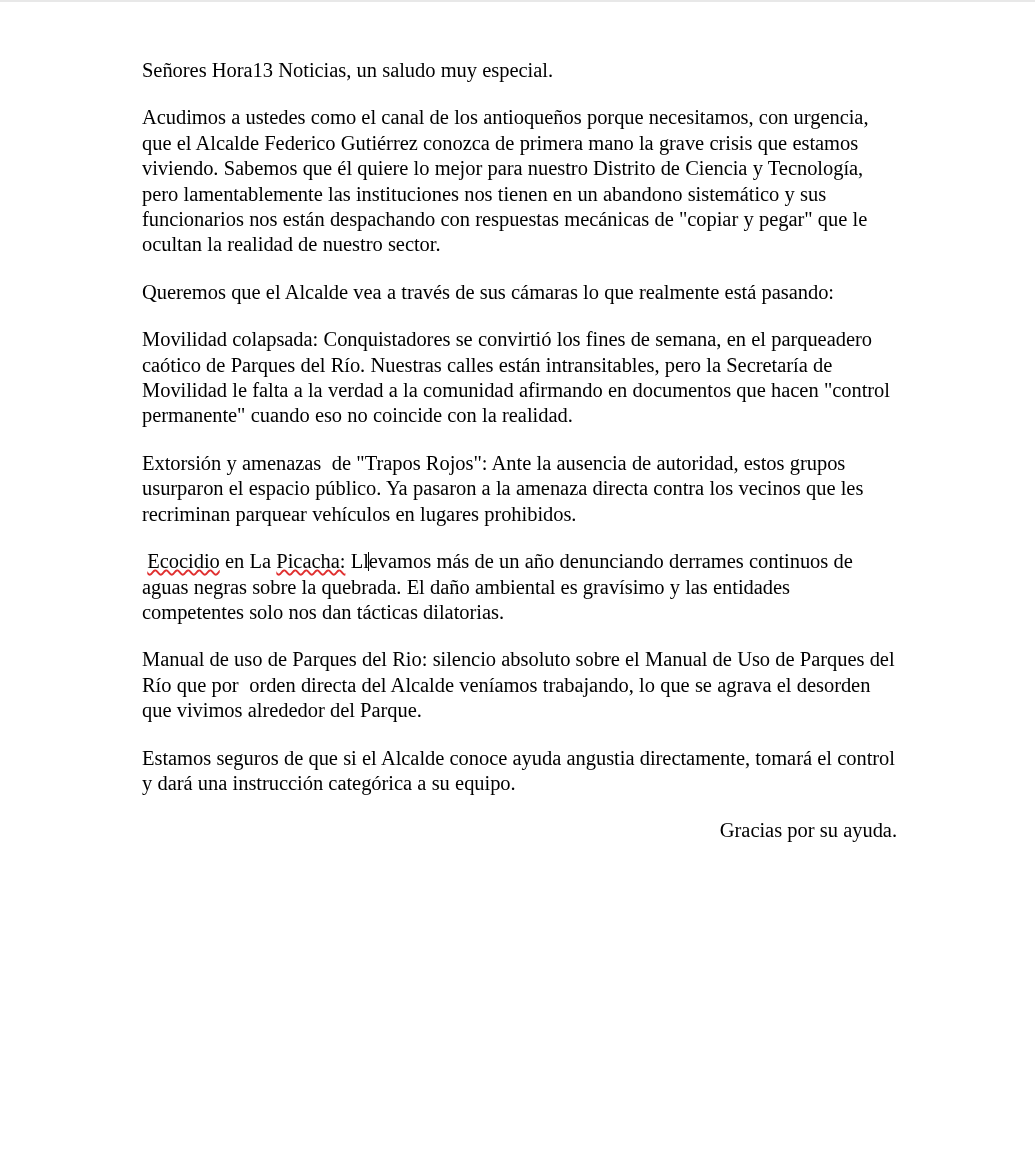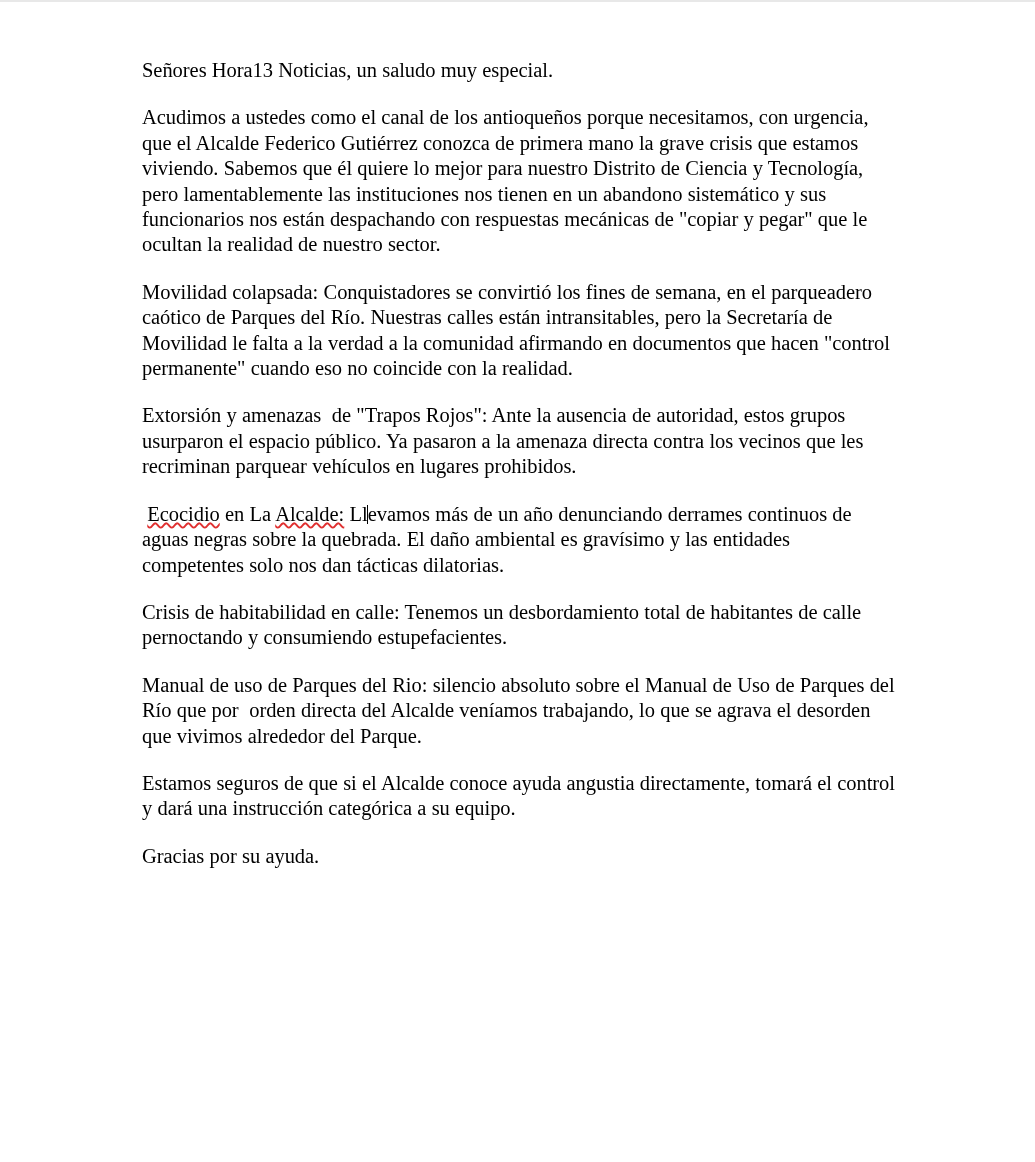--- a/index.html
+++ b/index.html
@@ -30,21 +30,21 @@
   .para {
     font-size: 20.5px;
     line-height: 25.4px;
     color: #000000;
     margin: 0 0 22px 0;
     text-align: left;
     letter-spacing: -0.05px;
     word-spacing: 0.2px;
     white-space: pre-wrap;
   }
-  .para:last-child { margin-bottom: 0; }
+  .para:last-child { margin-bottom: 0; text-align: right; }
 
   
   .misspell {
     text-decoration: underline;
     text-decoration-color: #e03030;
     text-decoration-style: wavy;
     text-decoration-skip-ink: none;
     text-underline-offset: 1px;
     -webkit-text-decoration: underline wavy #e03030;
   }
@@ -59,21 +59,21 @@
     margin: 0 -0.5px;
   }
 </style>
 </head>
 <body>
 
 <div id="page">
   <div id="doc-body">
       <p class="para">Señores Hora13 Noticias, un saludo muy especial.</p>
       <p class="para">Acudimos a ustedes como el canal de los antioqueños porque necesitamos, con urgencia, que el Alcalde Federico Gutiérrez conozca de primera mano la grave crisis que estamos viviendo. Sabemos que él quiere lo mejor para nuestro Distrito de Ciencia y Tecnología, pero lamentablemente las instituciones nos tienen en un abandono sistemático y sus funcionarios nos están despachando con respuestas mecánicas de "copiar y pegar" que le ocultan la realidad de nuestro sector.</p>
+      <p class="para">Queremos que el Alcalde vea a través de sus cámaras lo que realmente está pasando:</p>
       <p class="para">Movilidad colapsada: Conquistadores se convirtió los fines de semana, en el parqueadero caótico de Parques del Río. Nuestras calles están intransitables, pero la Secretaría de Movilidad le falta a la verdad a la comunidad afirmando en documentos que hacen "control permanente" cuando eso no coincide con la realidad.</p>
       <p class="para">Extorsión y amenazas  de "Trapos Rojos": Ante la ausencia de autoridad, estos grupos usurparon el espacio público. Ya pasaron a la amenaza directa contra los vecinos que les recriminan parquear vehículos en lugares prohibidos.</p>
-      <p class="para"><span> </span><span class="misspell">Ecocidio</span><span> en La </span><span class="misspell">Alcalde:</span><span> Ll</span><span class="caret"></span><span>evamos más de un año denunciando derrames continuos de aguas negras sobre la quebrada. El daño ambiental es gravísimo y las entidades competentes solo nos dan tácticas dilatorias.</span></p>
-      <p class="para">Crisis de habitabilidad en calle: Tenemos un desbordamiento total de habitantes de calle pernoctando y consumiendo estupefacientes.</p>
+      <p class="para"><span> </span><span class="misspell">Ecocidio</span><span> en La </span><span class="misspell">Picacha:</span><span> Ll</span><span class="caret"></span><span>evamos más de un año denunciando derrames continuos de aguas negras sobre la quebrada. El daño ambiental es gravísimo y las entidades competentes solo nos dan tácticas dilatorias.</span></p>
       <p class="para">Manual de uso de Parques del Rio: silencio absoluto sobre el Manual de Uso de Parques del Río que por  orden directa del Alcalde veníamos trabajando, lo que se agrava el desorden que vivimos alrededor del Parque.</p>
       <p class="para">Estamos seguros de que si el Alcalde conoce ayuda angustia directamente, tomará el control y dará una instrucción categórica a su equipo.</p>
       <p class="para">Gracias por su ayuda.</p>
     </div>
 </div>
 
 </body></html>

